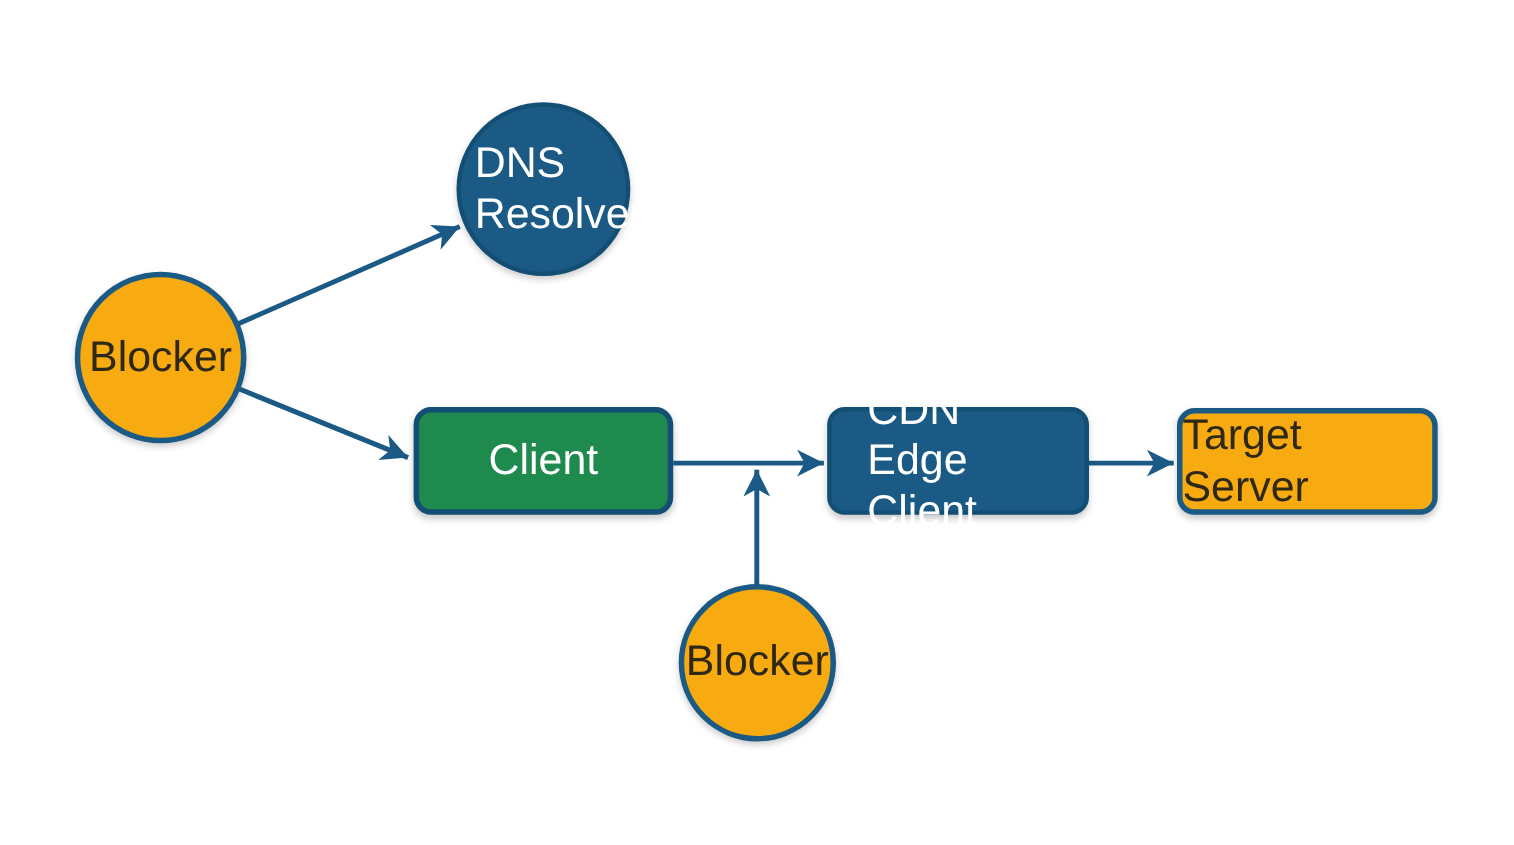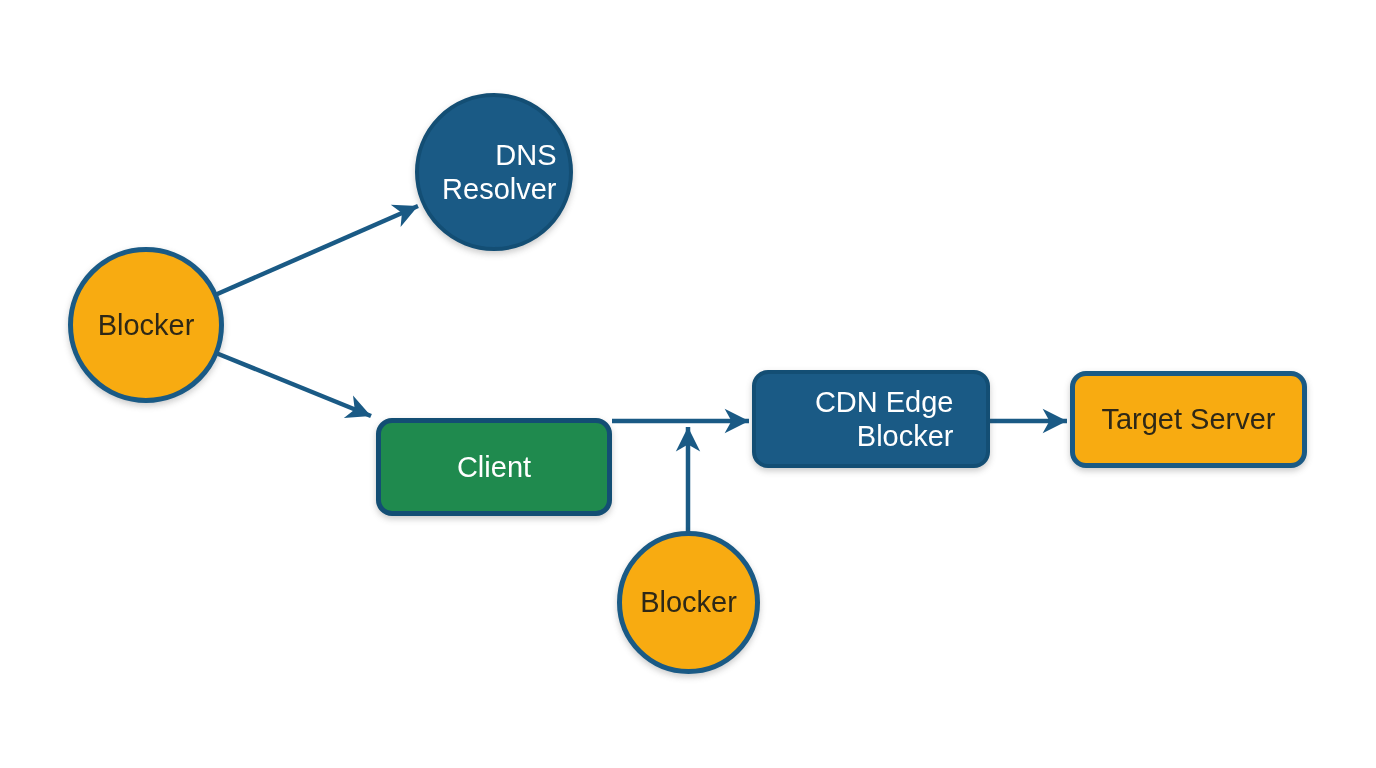--- a/index.html
+++ b/index.html
@@ -18,33 +18,33 @@
     font-family:"Liberation Sans", sans-serif;
     position:relative;
   }
   .canvas{position:absolute;inset:0;width:1376px;height:768px;}
   .edges{position:absolute;left:0;top:0;width:1376px;height:768px;}
   .edges line{stroke:var(--line);stroke-width:4.5;}
   .edges .head{fill:var(--line);}
   .node{
     position:absolute;
     display:flex;align-items:center;justify-content:center;
-    text-align:right;
-    font-size:29px;
+    text-align:left;
+    font-size:39px;
     line-height:1.18;
     box-shadow:0 3px 6px rgba(70,70,70,.28);
   }
   .circle{border-radius:50%;}
   .box{border-radius:16px;}
   .fill-blue{background:var(--blue);border:4px solid var(--blue-border);color:#ffffff;}
   .fill-green{background:var(--green);border:5px solid var(--blue-border);color:#ffffff;}
   .fill-orange{background:var(--orange);border:5px solid var(--blue);color:var(--ink);}
   .node-dns{left:415px;top:93px;width:158px;height:158px;}
   .node-attacker{left:68px;top:247px;width:156px;height:156px;}
-  .node-client{left:376px;top:370px;width:236px;height:98px;margin-top:48px;}
+  .node-client{left:376px;top:370px;width:236px;height:98px;}
   .node-cdn{left:752px;top:370px;width:238px;height:98px;}
   .node-target{left:1070px;top:371px;width:237px;height:97px;}
   .node-blocker{left:617px;top:531px;width:143px;height:143px;}
   .lbl{display:block;}
   .node-dns .lbl{max-width:125px;}
   .node-cdn .lbl{max-width:165px;}
 </style>
 </head>
 <body>
 
@@ -69,21 +69,21 @@
 
   <div class="node circle fill-orange node-attacker">
     <span class="lbl">Blocker</span>
   </div>
 
   <div class="node box fill-green node-client">
     <span class="lbl">Client</span>
   </div>
 
   <div class="node box fill-blue node-cdn">
-    <span class="lbl">CDN Edge Blocker</span>
+    <span class="lbl">CDN Edge Client</span>
   </div>
 
   <div class="node box fill-orange node-target">
     <span class="lbl">Target Server</span>
   </div>
 
   <div class="node circle fill-orange node-blocker">
     <span class="lbl">Blocker</span>
   </div>
 

